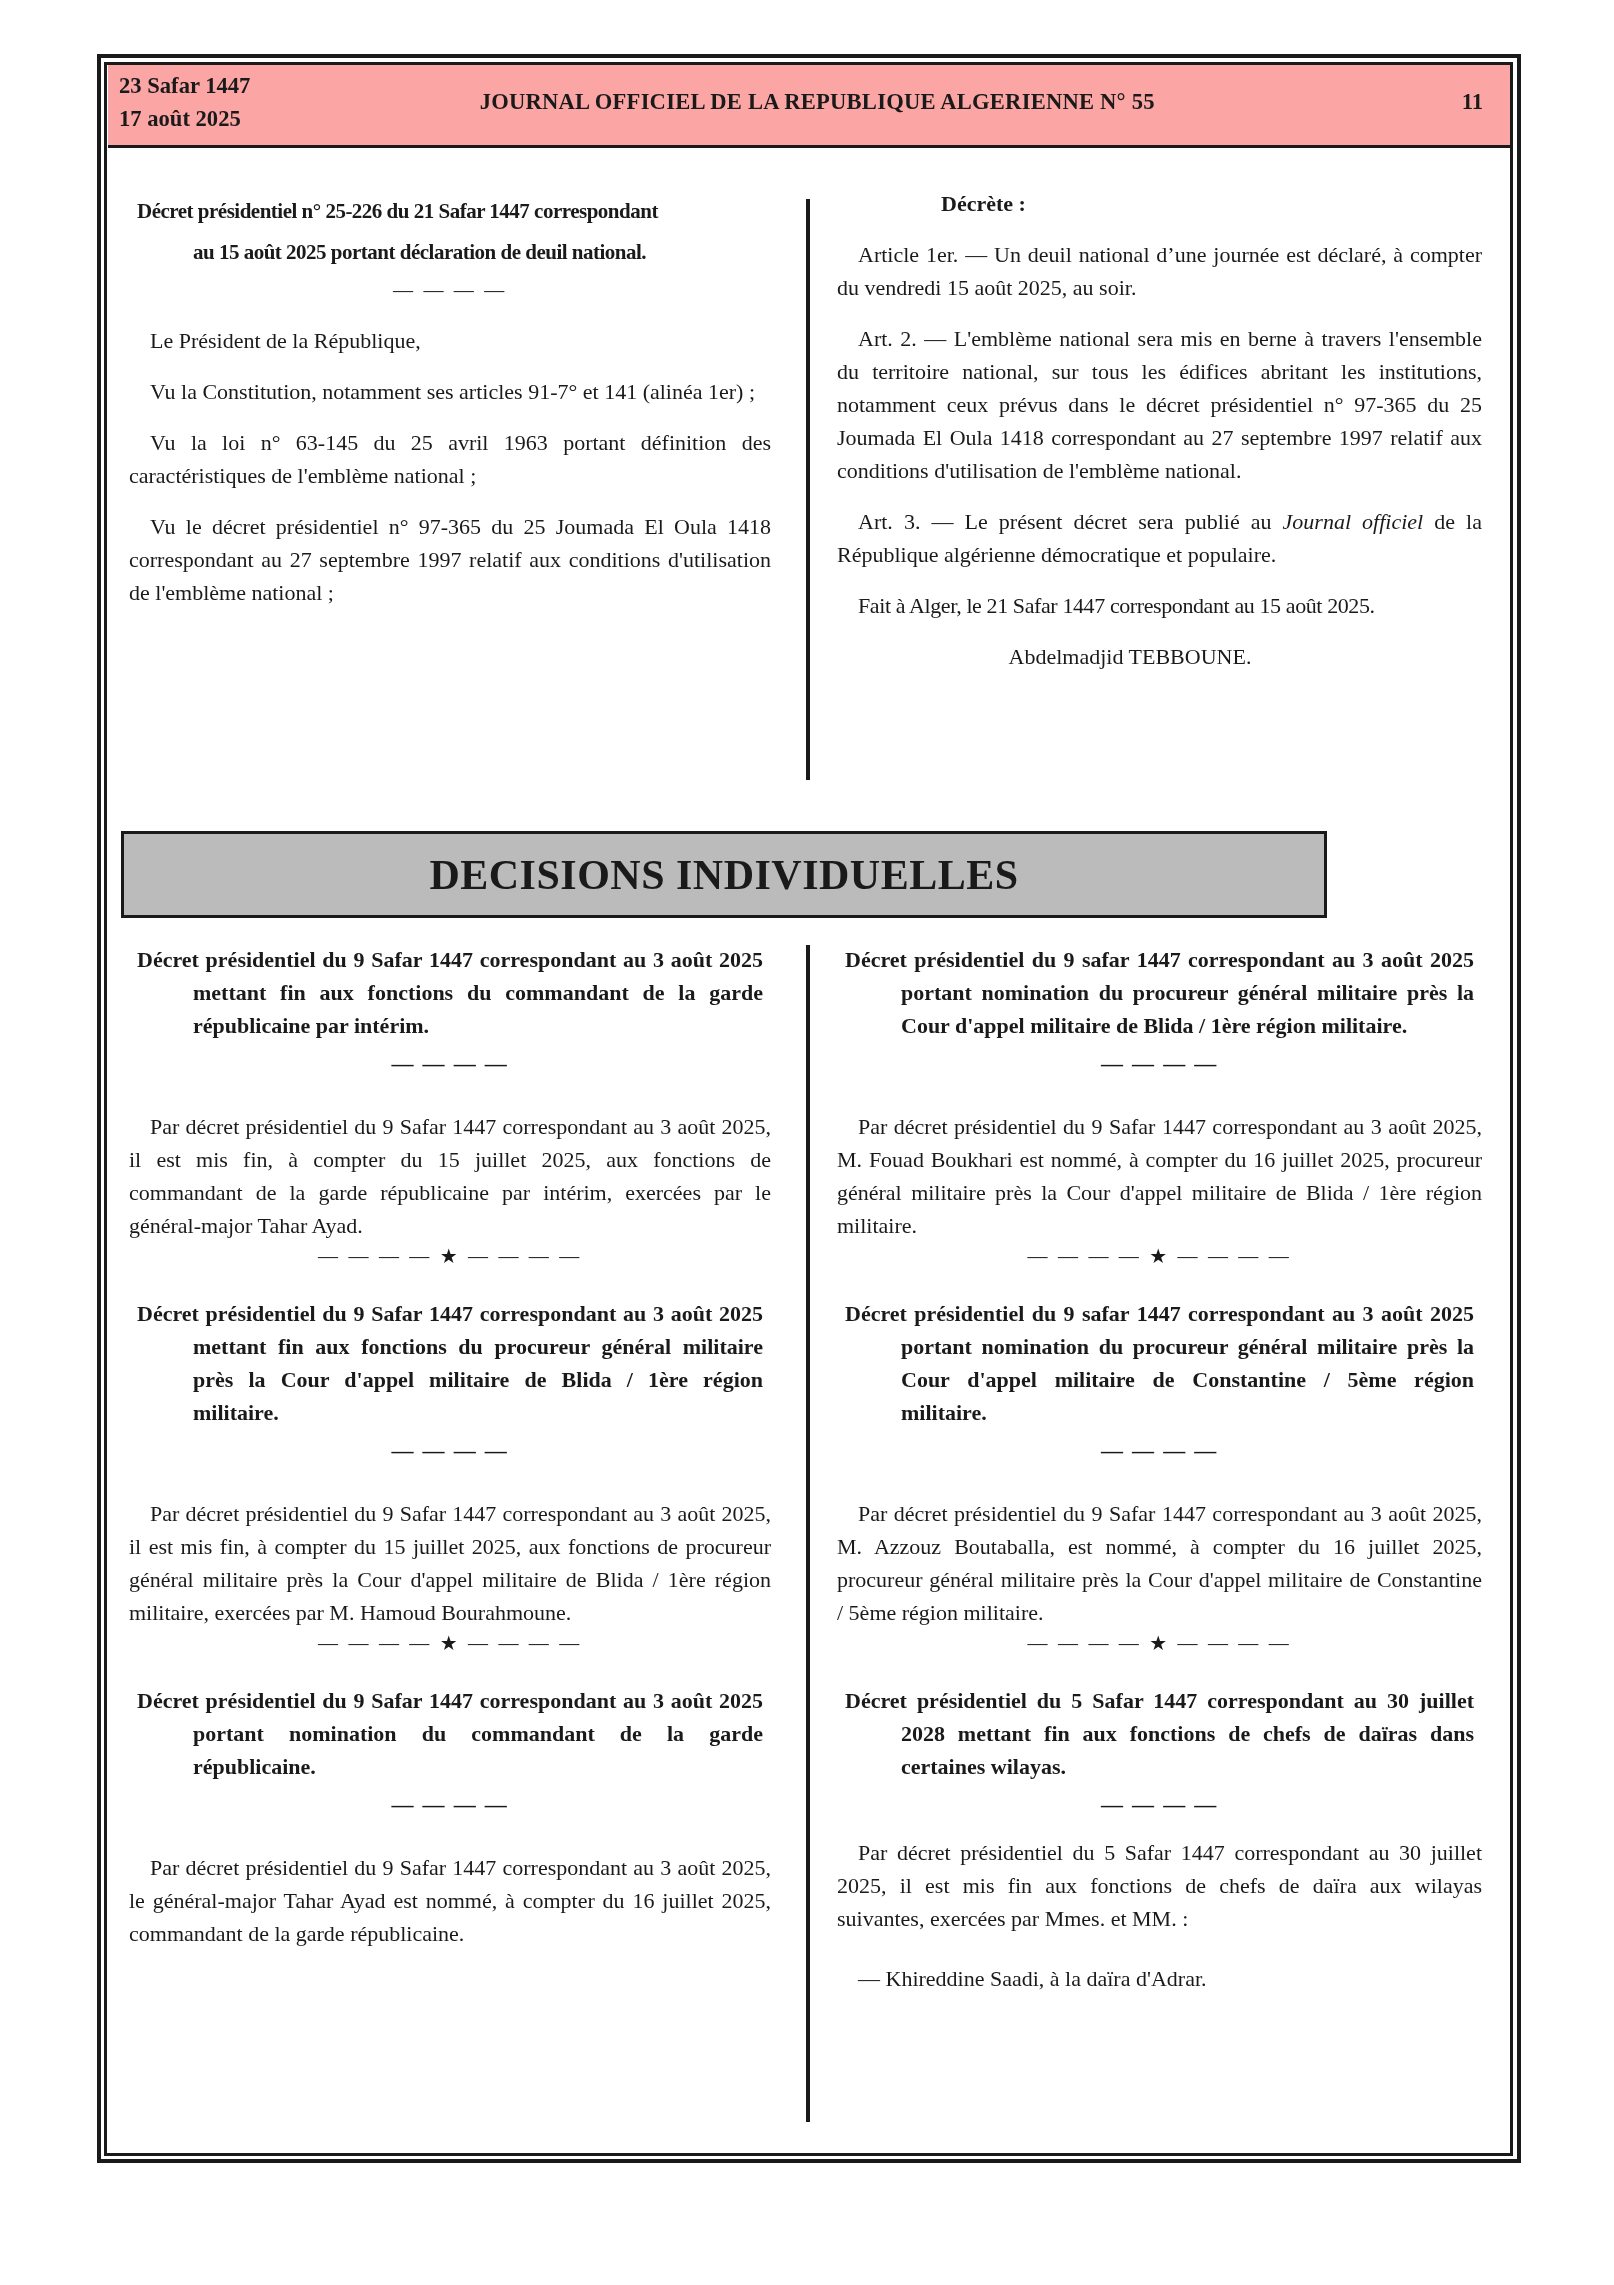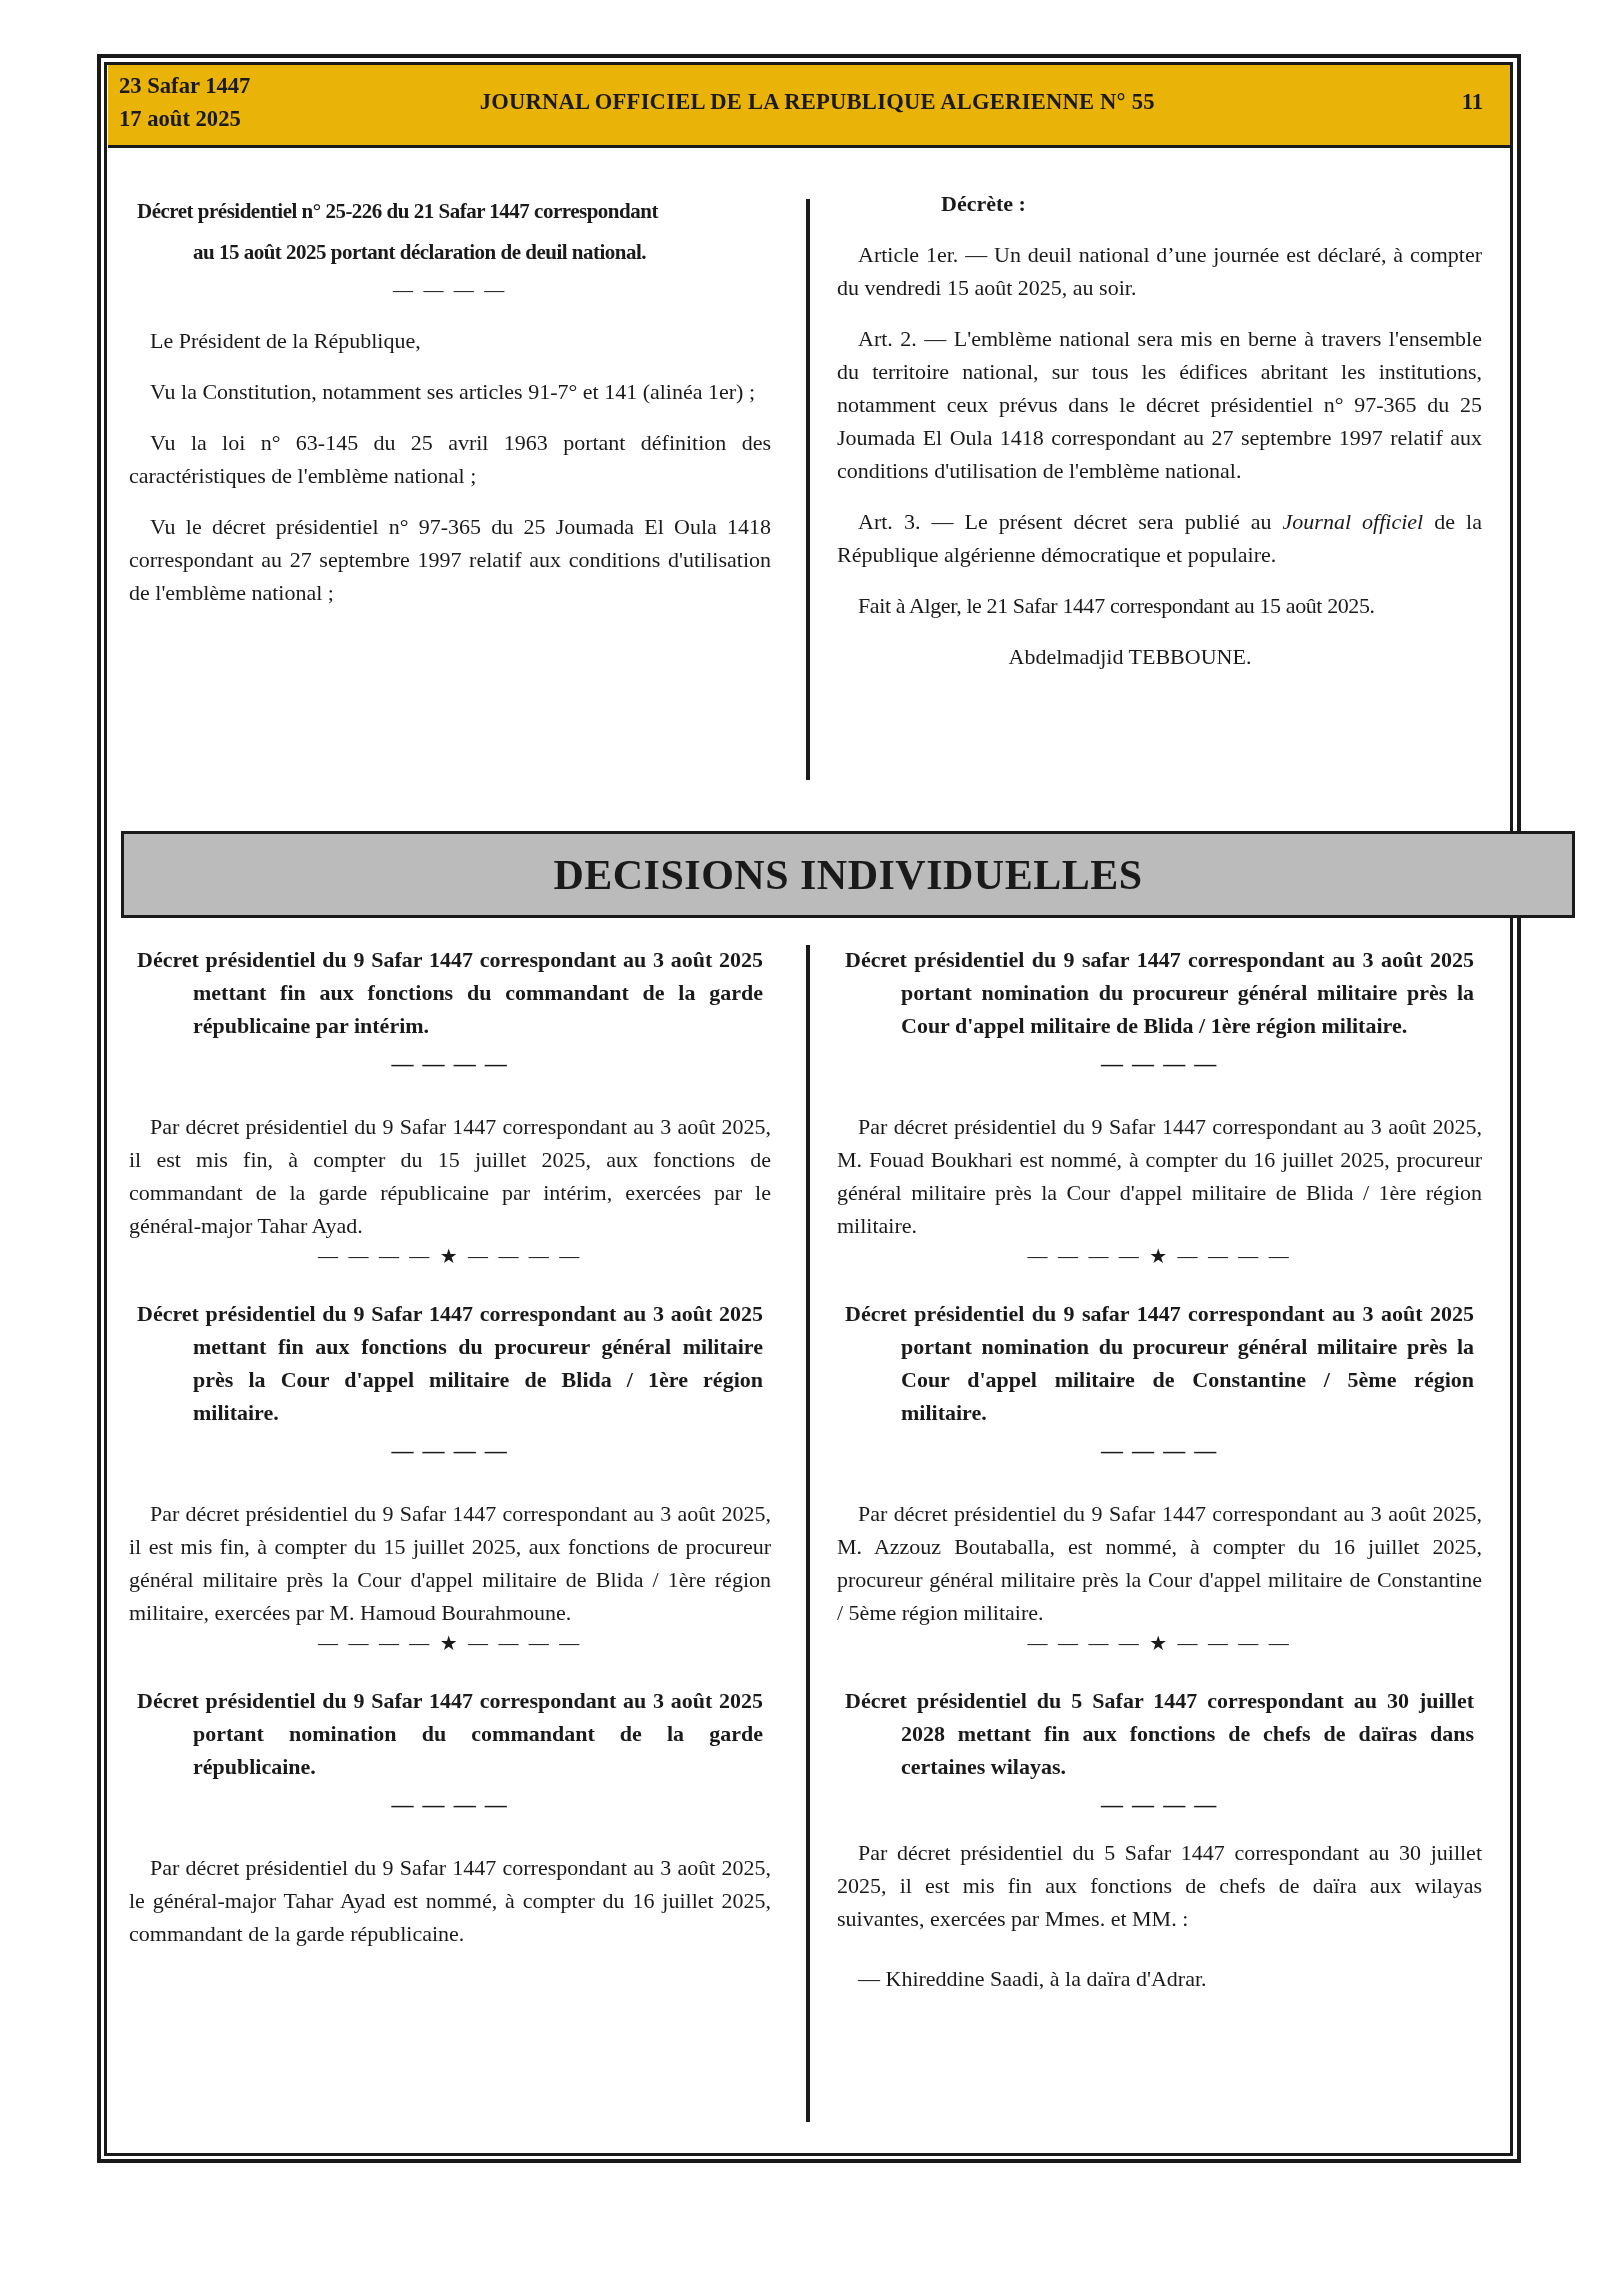--- a/index.html
+++ b/index.html
@@ -7,21 +7,21 @@
          font-family: "Liberation Serif", "DejaVu Serif", serif; color: #1a1a1a; }
 
   
   .frame-outer { position: absolute; left: 97px; top: 54px; width: 1424px; height: 2109px;
                  box-sizing: border-box; border: 4.5px solid #1a1a1a; }
   .frame-inner { position: absolute; left: 104px; top: 62px; width: 1409px; height: 2094px;
                  box-sizing: border-box; border: 3.6px solid #1a1a1a; }
 
   
   .run-header { position: absolute; left: 108px; top: 65px; width: 1402px; height: 80px;
-                background: #eab308; border-bottom: 3.6px solid #1a1a1a; box-sizing: content-box; }
+                background: #fca5a5; border-bottom: 3.6px solid #1a1a1a; box-sizing: content-box; }
   .rh-dates { position: absolute; left: 11px; top: 3.6px; font-weight: bold; font-size: 22.6px; line-height: 33px; }
   .rh-title { position: absolute; left: 0; right: 0; top: 23.5px; text-align: center; font-weight: bold;
               font-size: 22.6px; letter-spacing: 0.2px; padding-left: 16.3px; }
   .rh-page  { position: absolute; right: 27px; top: 23.5px; font-weight: bold; font-size: 22.6px; }
 
   
   .col { position: absolute; font-size: 22px; line-height: 33px; text-align: justify; }
   .col-left  { left: 129px; width: 642px; }
   .col-right { left: 837px; width: 645px; }
 
@@ -39,21 +39,21 @@
   p.body { margin: 0; text-indent: 21px; }
   .gap-s { height: 18px; }
   .gap-m { height: 33px; }
 
   .center-bold { text-align: left; font-weight: bold; padding-left: 104px; margin: 0; }
   .signature { text-align: center; padding-right: 59px; margin: 0; }
   .signed { margin: 0; text-indent: 21px; text-align: left; letter-spacing: -0.4px; }
   em { font-style: italic; }
 
   
-  .banner { position: absolute; left: 121px; top: 831px; width: 1454px; height: 87px; box-sizing: border-box;
+  .banner { position: absolute; left: 121px; top: 831px; width: 1206px; height: 87px; box-sizing: border-box;
             background: #bbbbbb; border: 3.6px solid #1a1a1a; display: flex; align-items: center; justify-content: center; }
   .banner span { font-weight: bold; font-size: 42px; letter-spacing: 0.5px; }
 
   .wilaya { font-weight: bold; margin: 0; padding-left: 21px; text-align: left; }
   .item { margin: 0; padding-left: 21px; text-align: left; }
 </style>
 </head>
 <body>
 
 <div class="frame-outer"></div>

